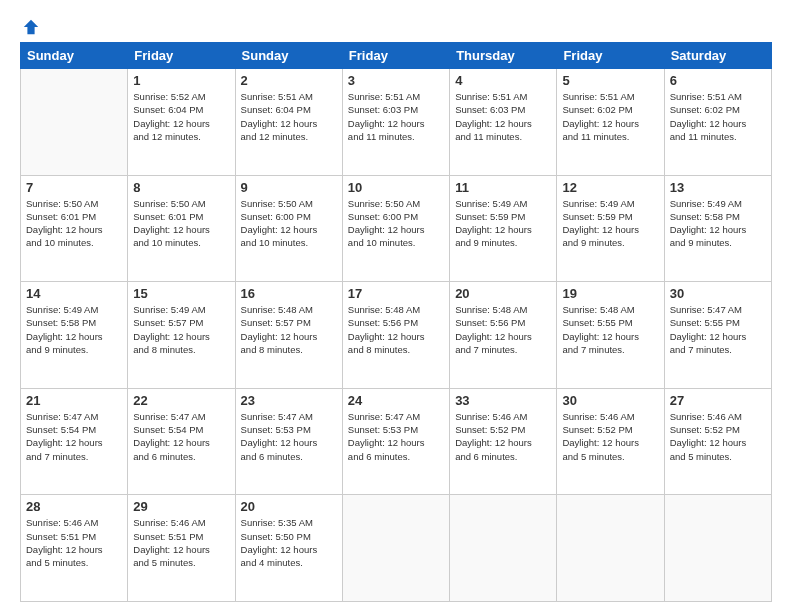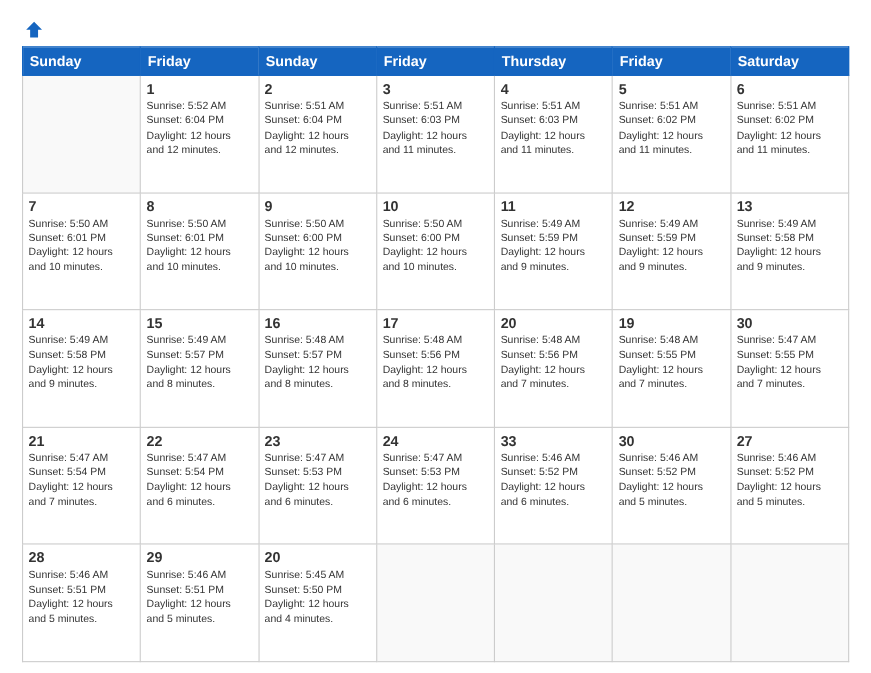--- a/index.html
+++ b/index.html
@@ -344,21 +344,21 @@
           </td>
           <td>
             <span class="day-number">29</span>
             <div class="day-info" style="white-space: pre-line;">Sunrise: 5:46 AM
 Sunset: 5:51 PM
 Daylight: 12 hours
 and 5 minutes.</div>
           </td>
           <td>
             <span class="day-number">20</span>
-            <div class="day-info" style="white-space: pre-line;">Sunrise: 5:45 AM
+            <div class="day-info" style="white-space: pre-line;">Sunrise: 5:35 AM
 Sunset: 5:50 PM
 Daylight: 12 hours
 and 4 minutes.</div>
           </td>
           <td class="empty-cell"></td>
           <td class="empty-cell"></td>
           <td class="empty-cell"></td>
           <td class="empty-cell"></td>
         </tr>
       </tbody>

